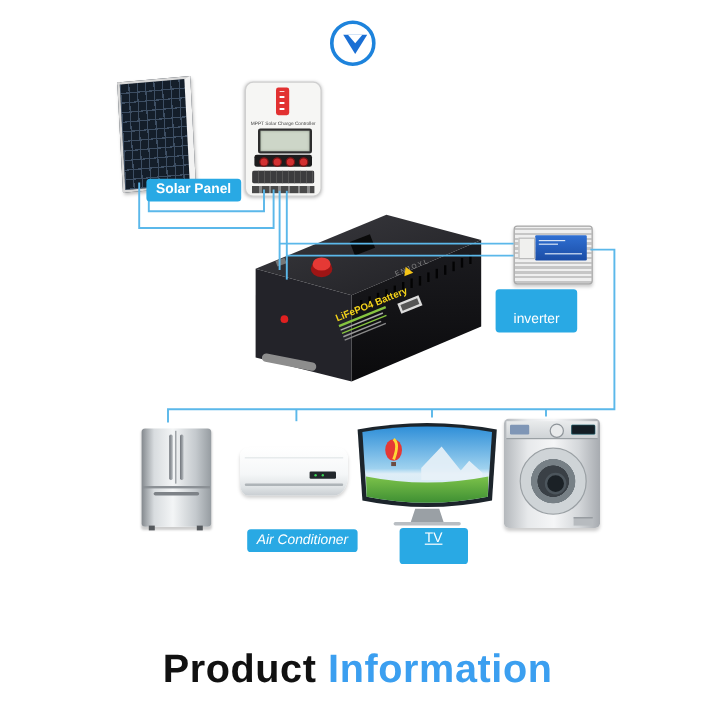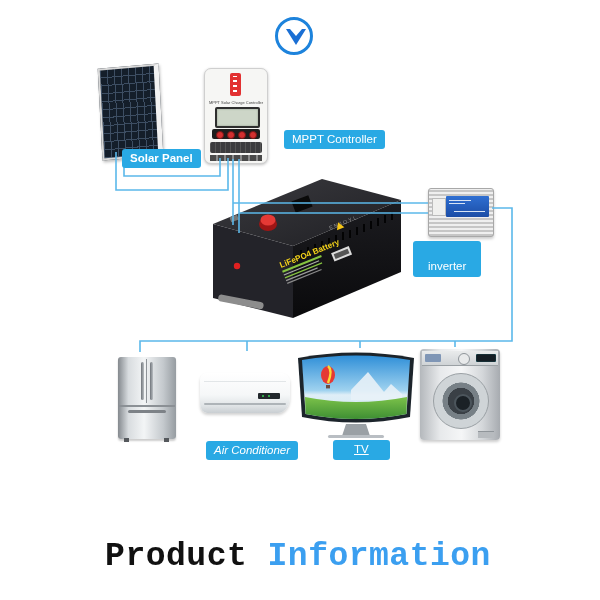--- a/index.html
+++ b/index.html
@@ -86,29 +86,29 @@
   .wm-kick{left:58px;top:82px;width:16px;height:6px;background:#b7bbbf;border-top:1px solid #8f959a;}
 
   
   .lbl{background:#29a9e4;color:#fff;font-size:11.5px;line-height:14px;padding:2px 8px 3px;
        border-radius:3px;white-space:nowrap;}
   .lbl-solar{left:122px;top:149px;font-weight:bold;}
   .lbl-mppt{left:284px;top:130px;}
   .lbl-inv{left:413px;top:241px;padding:18px 15px 4px;}
   .lbl-fridge{left:110px;top:441px;}
   .lbl-ac{left:206px;top:441px;font-style:italic;}
-  .lbl-tv{left:333px;top:440px;padding:2px 21px 4px;text-decoration:underline;}
+  .lbl-tv{left:333px;top:440px;padding:2px 21px 14px;text-decoration:underline;}
   .lbl-washer{left:407px;top:440px;}
 
   
   .wires{left:0;top:0;pointer-events:none;}
 
   
   .footer{left:0;top:538px;width:596px;text-align:center;
-          font-family:Liberation Mono, monospace;font-weight:bold;font-size:33px;letter-spacing:.5px;}
+          font-family:Liberation Sans, sans-serif;font-weight:bold;font-size:33px;letter-spacing:.5px;}
   .t-black{color:#111111;}
   .t-blue{color:#3b9ff0;}
 </style>
 </head>
 <body>
 
 <div id="stage">
 
   <div class="abs logo-ring">
     <div class="abs logo-arrow"></div>
@@ -266,21 +266,20 @@
       <line x1="239" y1="213" x2="428" y2="213"></line>
 
       <polyline points="492,208 512,208 512,341 140,341 140,352"></polyline>
       <line x1="247" y1="341" x2="247" y2="351"></line>
       <line x1="360" y1="341" x2="360" y2="348"></line>
       <line x1="455" y1="341" x2="455" y2="347"></line>
     </g>
   </svg>
 
   <div class="abs lbl lbl-solar">Solar Panel</div>
-  <div class="abs lbl lbl-mppt">MPPT Controller</div>
   <div class="abs lbl lbl-inv">inverter</div>
   <div class="abs lbl lbl-ac">Air Conditioner</div>
   <div class="abs lbl lbl-tv">TV</div>
 
   <div class="abs footer">
     <span class="t-black">Product </span><span class="t-blue">Information</span>
   </div>
 
 </div>
 

